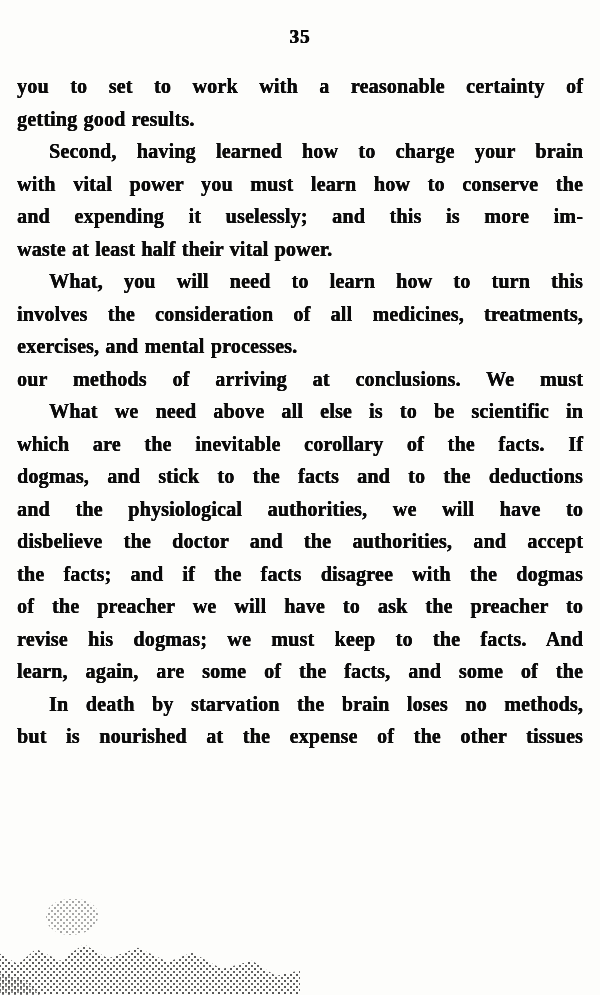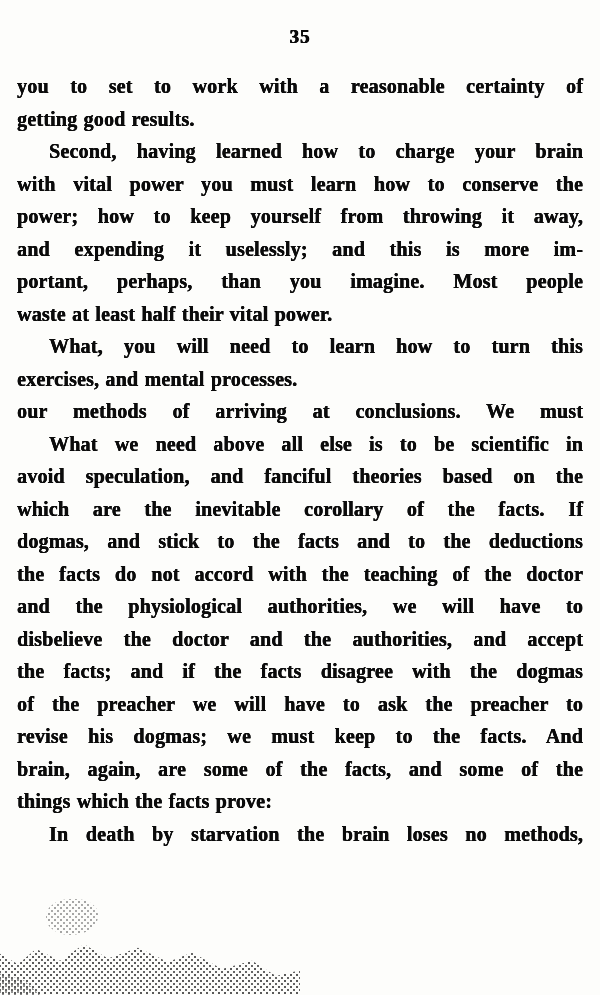--- a/index.html
+++ b/index.html
@@ -93,38 +93,35 @@
 <body>
 
 <div class="page">
   <div class="page-number">35</div>
 
   <div class="text-block">
       <div class="line">you to set to work with a reasonable certainty of</div>
       <div class="line endline">getting good results.</div>
       <div class="line indent">Second, having learned how to charge your brain</div>
       <div class="line">with vital power you must learn how to conserve the</div>
-      <div class="line">power; how to keep yourself from throwing it away,</div>
       <div class="line">and expending it uselessly; and this is more im-</div>
-      <div class="line">portant, perhaps, than you imagine.  Most people</div>
       <div class="line endline">waste at least half their vital power.</div>
       <div class="line indent">What, you will need to learn how to turn this</div>
+      <div class="line">involves the consideration of all medicines, treatments,</div>
       <div class="line endline">exercises, and mental processes.</div>
       <div class="line">our methods of arriving at conclusions.  We must</div>
       <div class="line indent">What we need above all else is to be scientific in</div>
-      <div class="line">avoid speculation, and fanciful theories based on the</div>
       <div class="line">which are the inevitable corollary of the facts.  If</div>
       <div class="line">dogmas, and stick to the facts and to the deductions</div>
-      <div class="line">the facts do not accord with the teaching of the doctor</div>
       <div class="line">and the physiological authorities, we will have to</div>
       <div class="line">disbelieve the doctor and the authorities, and accept</div>
       <div class="line">the facts; and if the facts disagree with the dogmas</div>
       <div class="line">of the preacher we will have to ask the preacher to</div>
       <div class="line">revise his dogmas; we must keep to the facts.  And</div>
-      <div class="line">brain, again, are some of the facts, and some of the</div>
-      <div class="line endline">things which the facts prove:</div>
+      <div class="line">learn, again, are some of the facts, and some of the</div>
       <div class="line indent">In death by starvation the brain loses no methods,</div>
+      <div class="line">but is nourished at the expense of the other tissues</div>
     </div>
 
   <div class="smudge smudge-in-word"></div>
   <div class="smudge smudge-bottom-left"></div>
   <div class="smudge smudge-corner"></div>
 </div>
 
 </body></html>

